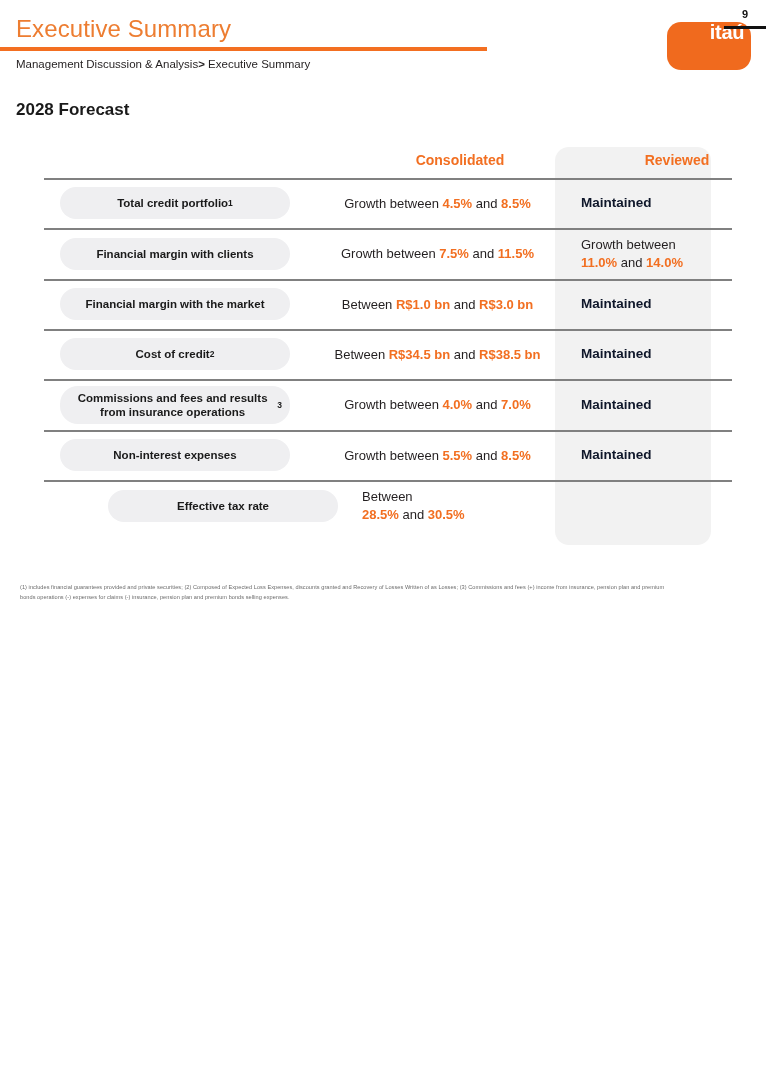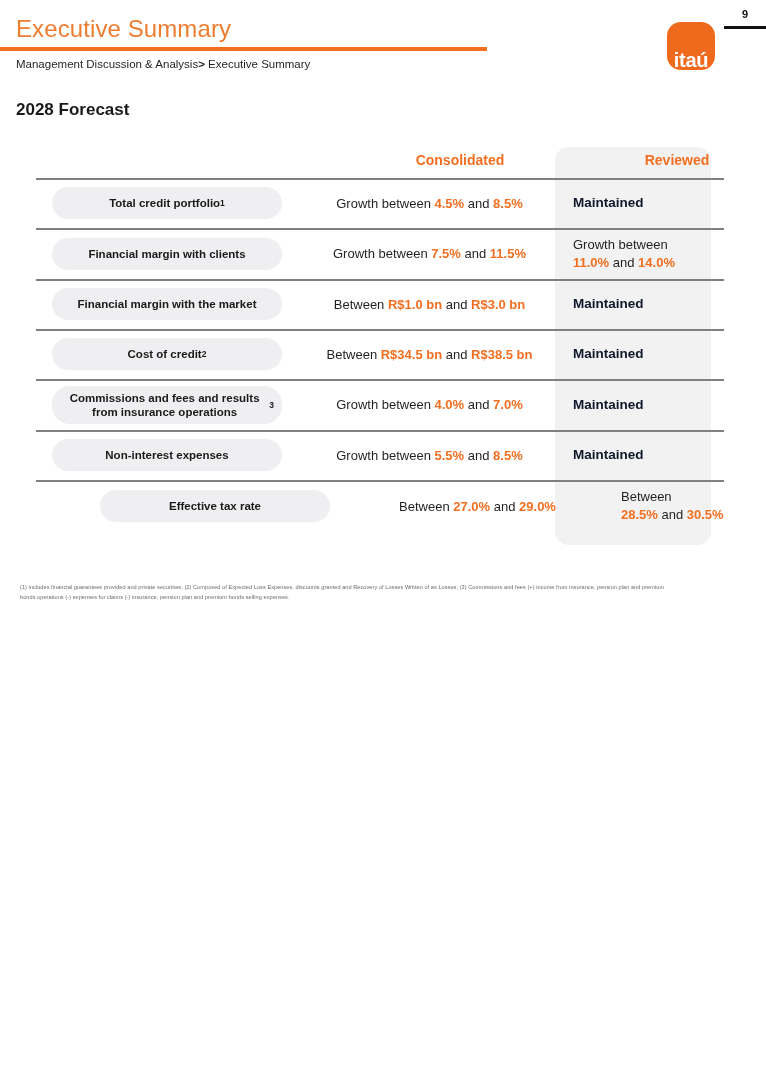--- a/index.html
+++ b/index.html
@@ -62,22 +62,23 @@
   
   .logo {
     position: absolute;
     left: 667px;
     top: 22px;
     width: 48px;
     height: 48px;
     background: #F06A1E;
     border-radius: 14px;
     display: flex;
-    align-items: flex-end;
+    align-items: flex-start;
     justify-content: center;
+    padding-left: 36px;
   }
   .logo-text {
     color: #ffffff;
     font-size: 20px;
     font-weight: bold;
     letter-spacing: -0.3px;
     line-height: 20px;
   }
   .page-number {
     position: absolute;
@@ -141,21 +142,21 @@
     top: 0px;
     width: 156px;
     text-align: center;
     font-size: 14px;
     font-weight: bold;
     color: #F26F21;
   }
 
   .rows {
     position: absolute;
-    left: 8px;
+    left: 16px;
     top: 38px;
     width: 628px;
   }
   .row {
     position: relative;
     width: 766px;
     box-sizing: border-box;
   }
   .row-sep {
     position: absolute;
@@ -321,20 +322,19 @@
           <div class="consolidated-cell"><span class="lead">Growth between&nbsp;</span><span class="val">5.5%</span><span class="lead">&nbsp;and&nbsp;</span><span class="val">8.5%</span></div>
           <div class="reviewed-cell maintained">Maintained</div>
         </div>
       </div>
       <div class="row" style="height: 52px; padding-left: 48px;">
         <div class="row-sep"></div>
         <div class="row-inner" style="height: 52px;">
           <div class="label-cell">
             <div class="pill">Effective tax rate</div>
           </div>
-          <div class="consolidated-cell"><span class="lead">Between&nbsp;</span><span class="val">27.0%</span><span class="lead">&nbsp;and&nbsp;</span><span class="val">29.0%</span></div>
           <div class="reviewed-cell"><span class="lead">Between</span><br><span class="val">28.5%</span><span class="lead">&nbsp;and&nbsp;</span><span class="val">30.5%</span></div>
         </div>
       </div>
     </div>
 </div>
 
 <div class="footnote">(1) includes financial guarantees provided and private securities; (2) Composed of Expected Loss Expenses, discounts granted and Recovery of Losses Written of as Losses; (3) Commissions and fees (+) income from insurance, pension plan and premium bonds operations (-) expenses for claims (-) insurance, pension plan and premium bonds selling expenses.</div>
 
 </body></html>

